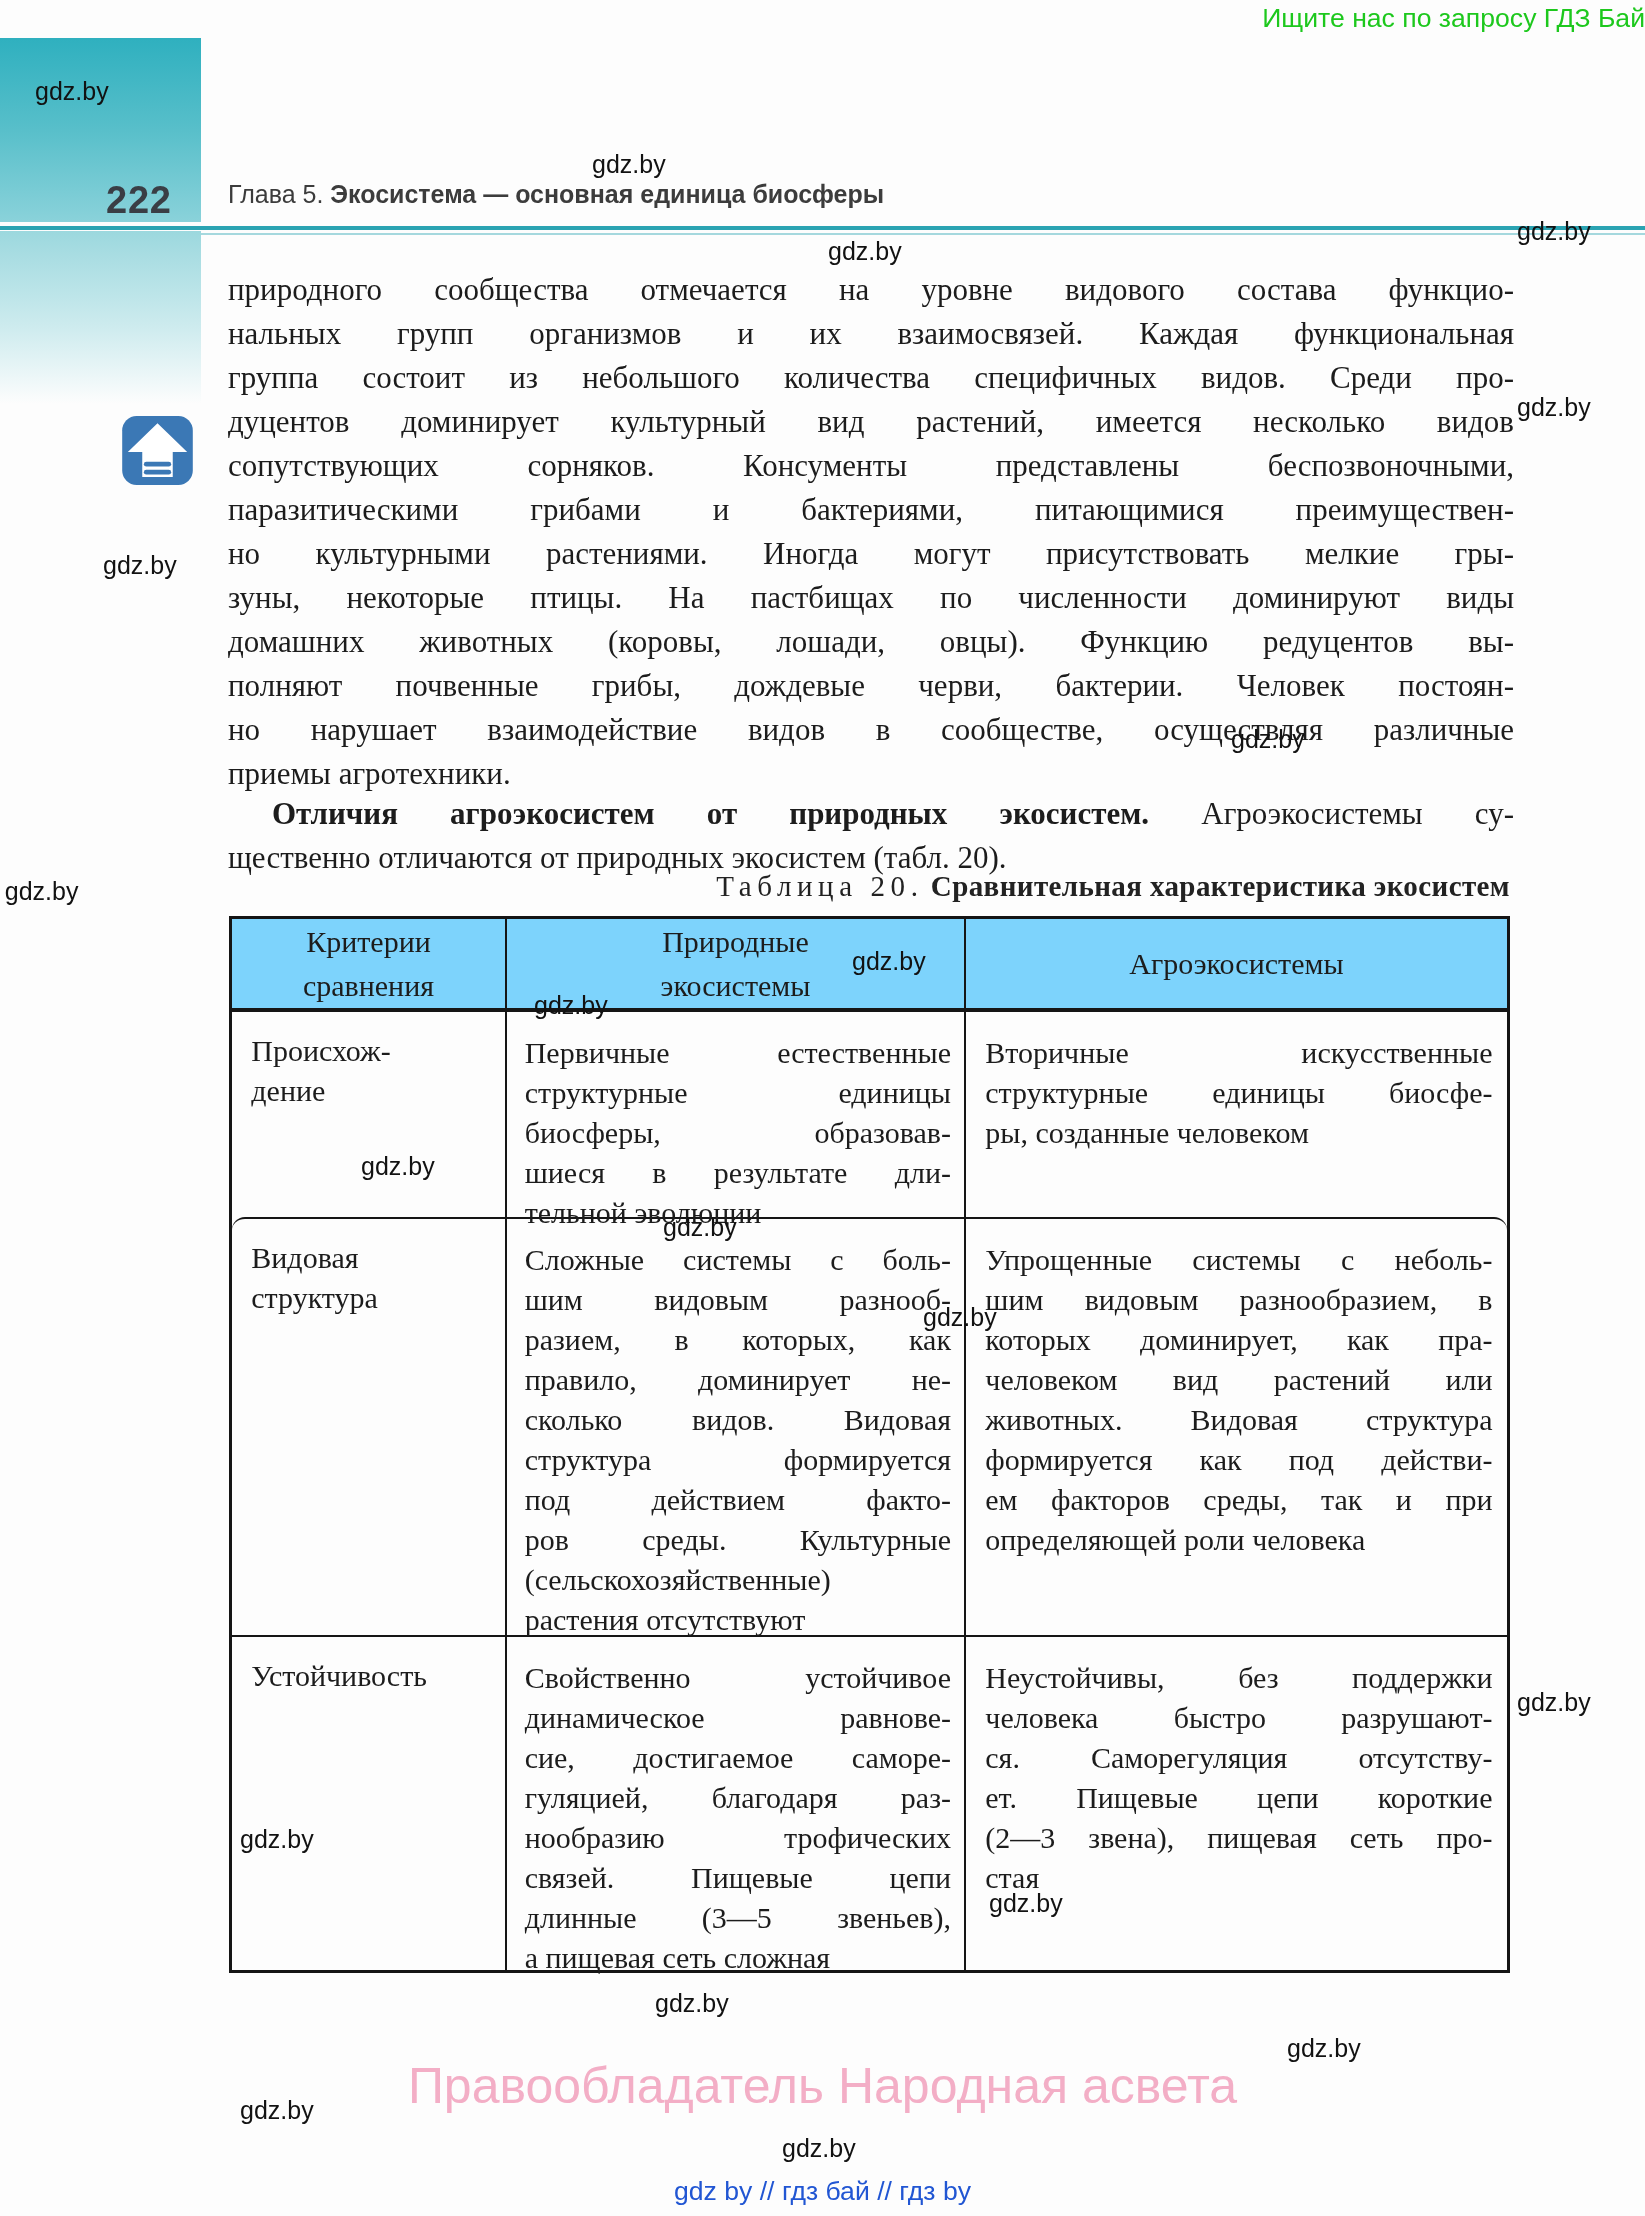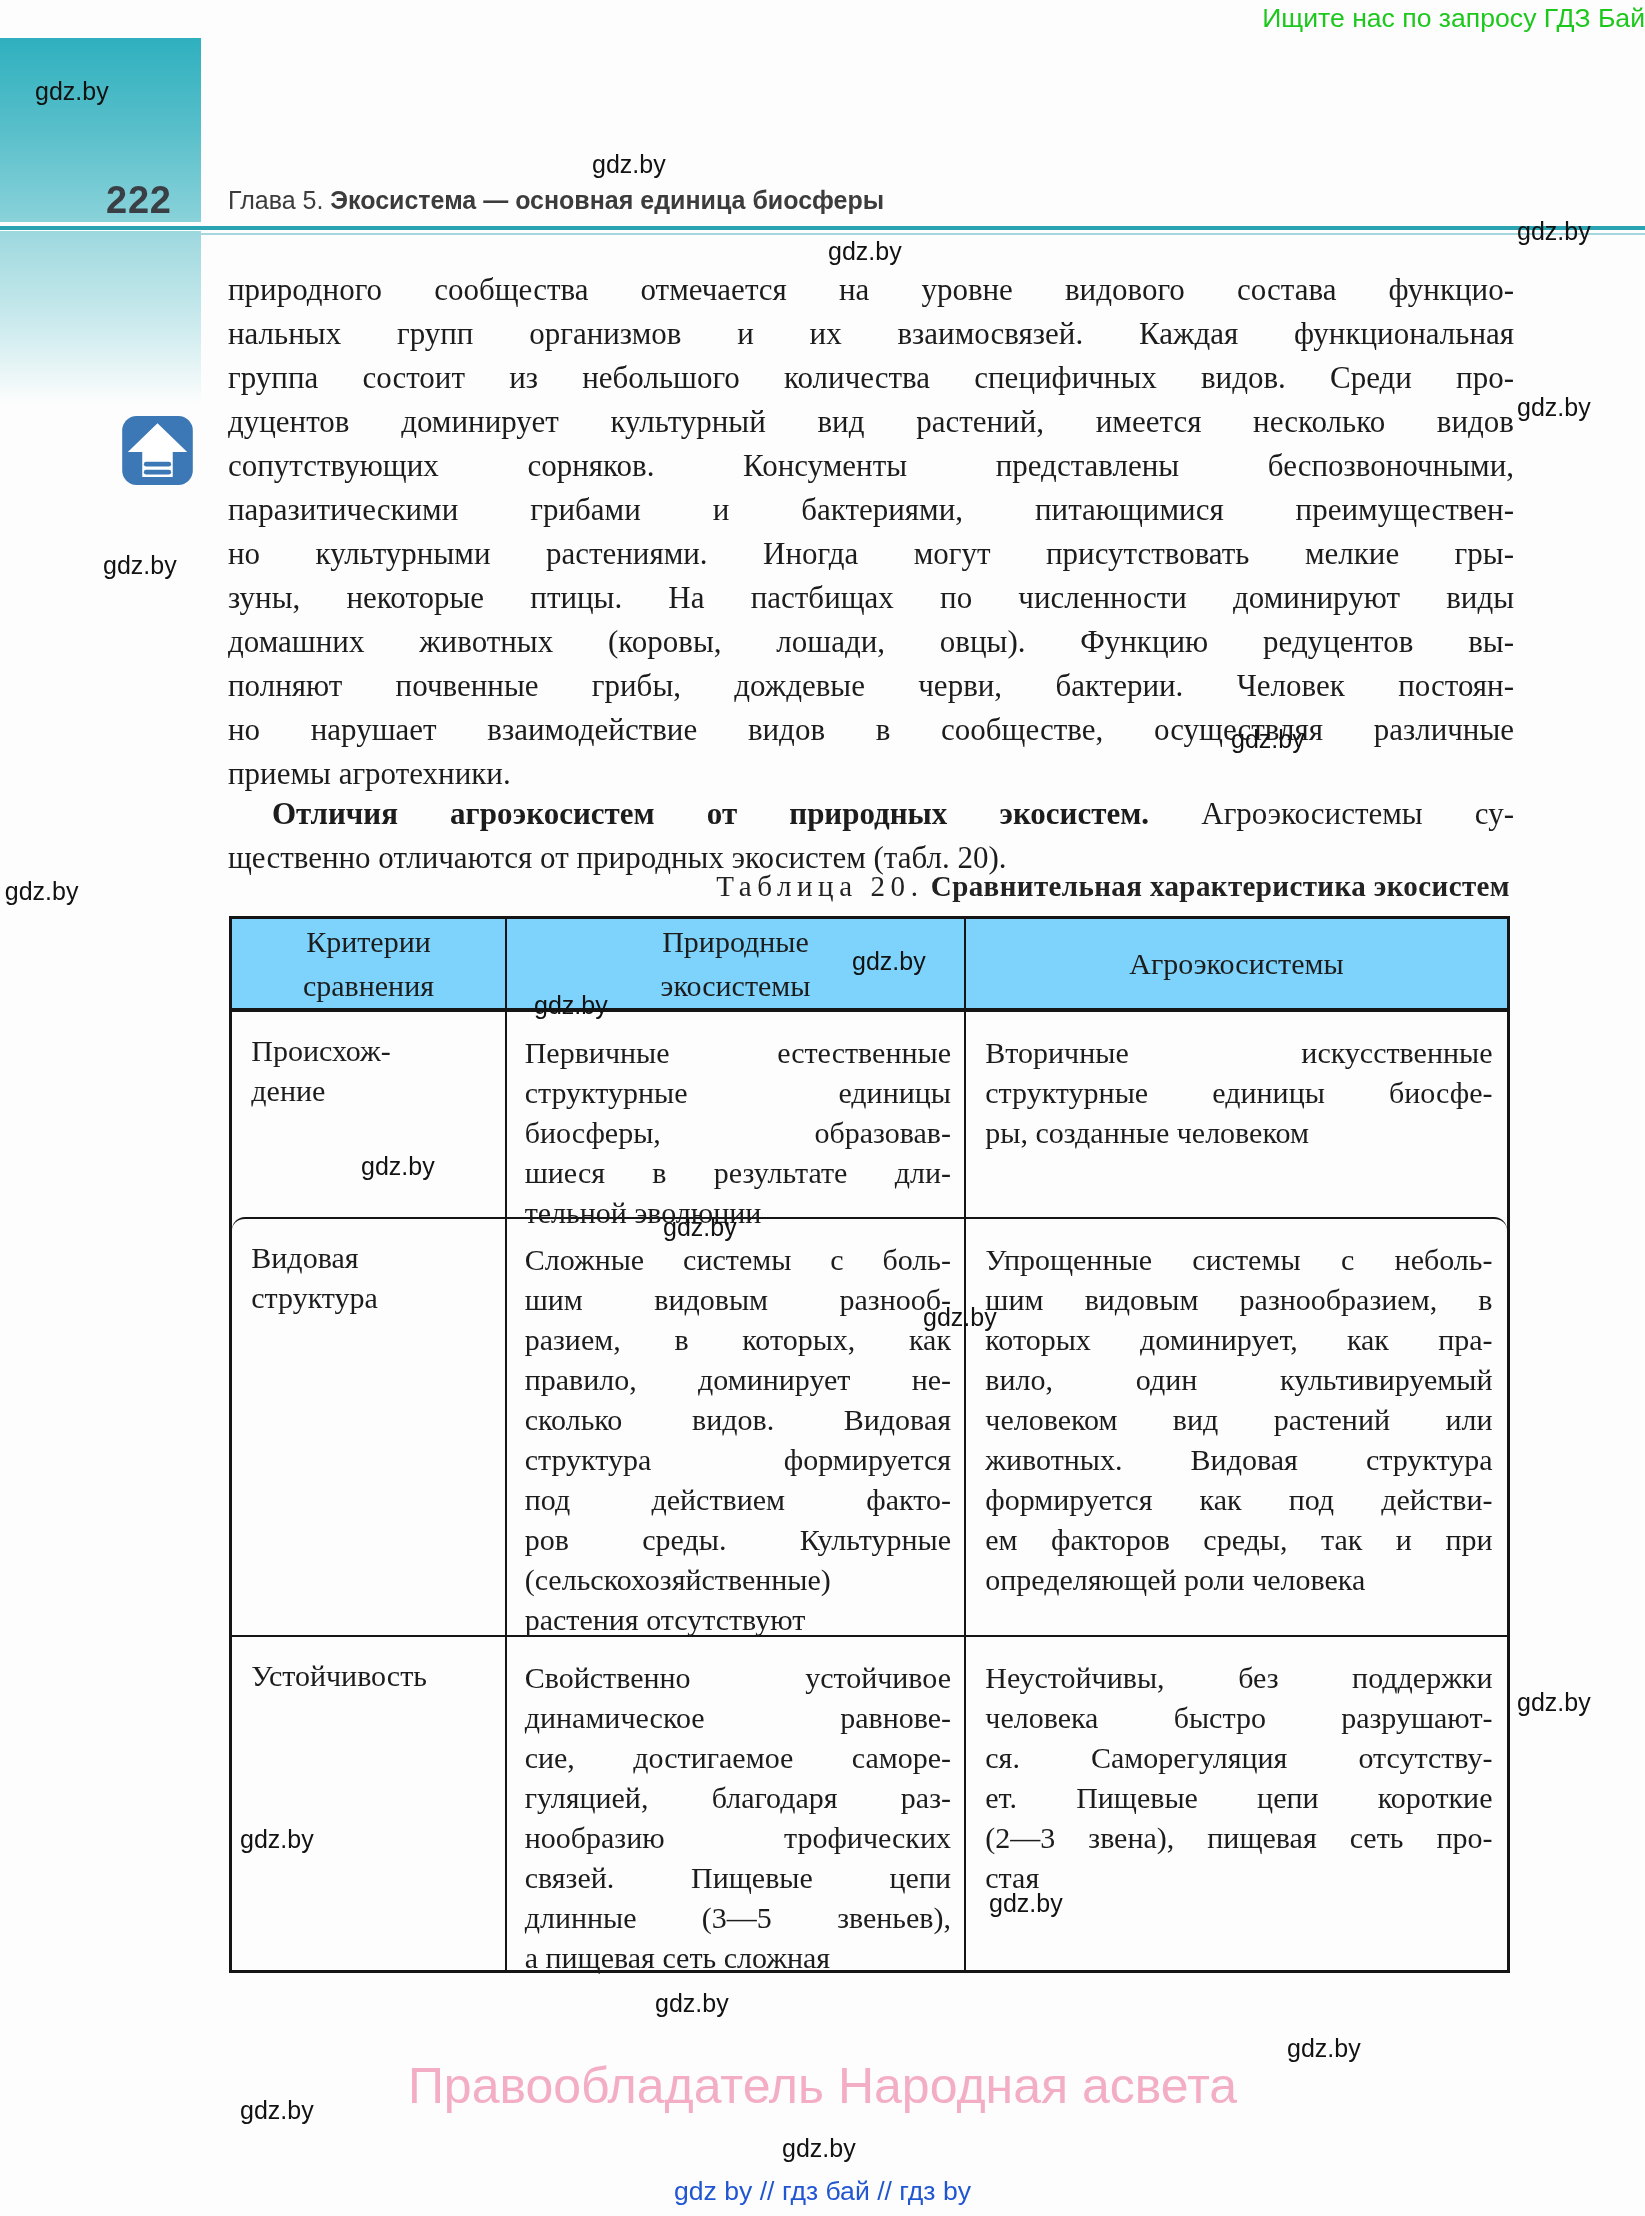--- a/index.html
+++ b/index.html
@@ -8,21 +8,21 @@
   .abs{position:absolute;}
   .sans{font-family:"Liberation Sans",sans-serif;}
 
   .promo{top:3.2px;left:0;width:100%;text-align:right;font-size:26.6px;font-weight:500;color:#1dc81d;}
 
   .teal-block-1{left:0;top:38px;width:201px;height:184px;
     background:linear-gradient(180deg,#2fb0bf 0%,#58bfca 50%,#8ad2da 100%);}
   .teal-block-2{left:0;top:231px;width:201px;height:173px;
     background:linear-gradient(180deg,#9cd8de 0%,#cdebee 55%,rgba(255,255,255,0) 100%);}
   .page-number{left:106px;top:179px;width:81px;font-size:38px;font-weight:700;color:#3a3e45;letter-spacing:0.8px;}
-  .chapter{left:228px;top:186px;font-size:25px;color:#3c3c3c;white-space:nowrap;}
+  .chapter{left:228px;top:180px;font-size:25px;color:#3c3c3c;white-space:nowrap;}
   .chapter .bold{font-weight:700;}
   .rule{left:0;top:226px;width:1645px;height:4px;background:#2aa3b2;}
   .rule2{left:0;top:233px;width:1645px;height:1.6px;background:#a5d8de;}
 
   .nav-icon{left:122px;top:416px;width:71px;height:69px;}
 
   .wm{position:absolute;font-family:"Liberation Sans",sans-serif;font-size:25px;color:#121212;white-space:nowrap;}
 
   .bodytext{left:228px;top:268px;width:1286px;font-size:31px;}
   .para2{left:228px;top:792px;width:1286px;font-size:31px;}
@@ -156,21 +156,20 @@
           <div class="tline just">структура формируется</div>
           <div class="tline just">под действием факто-</div>
           <div class="tline just">ров среды. Культурные</div>
           <div class="tline just">(сельскохозяйственные)</div>
           <div class="tline">растения отсутствуют</div>
         </div>
       <div class="cell c3">
           <div class="tline just">Упрощенные системы с неболь-</div>
           <div class="tline just">шим видовым разнообразием, в</div>
           <div class="tline just">которых доминирует, как пра-</div>
-          <div class="tline just">вило, один культивируемый</div>
           <div class="tline just">человеком вид растений или</div>
           <div class="tline just">животных. Видовая структура</div>
           <div class="tline just">формируется как под действи-</div>
           <div class="tline just">ем факторов среды, так и при</div>
           <div class="tline">определяющей роли человека</div>
         </div>
     </div>
     <div class="trow rmid r3">
       <div class="cell c1">
           <div class="tline">Устойчивость</div>

